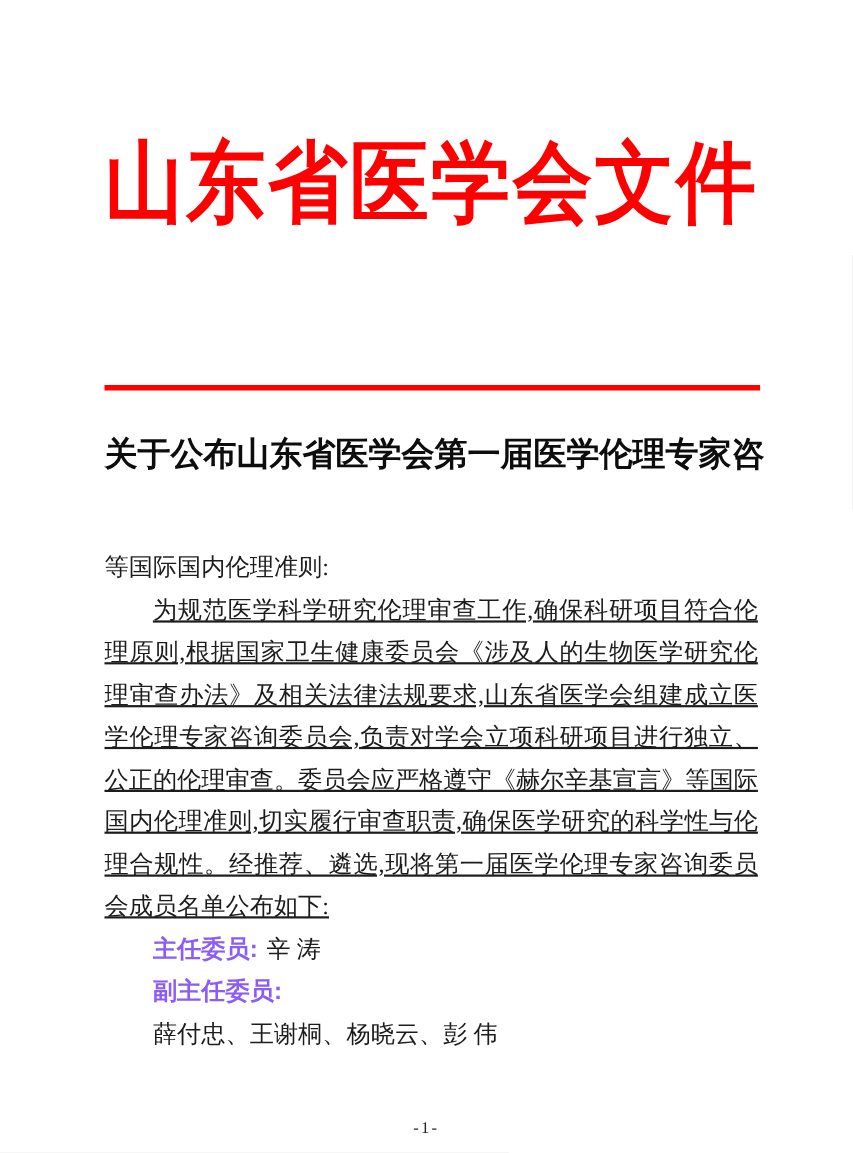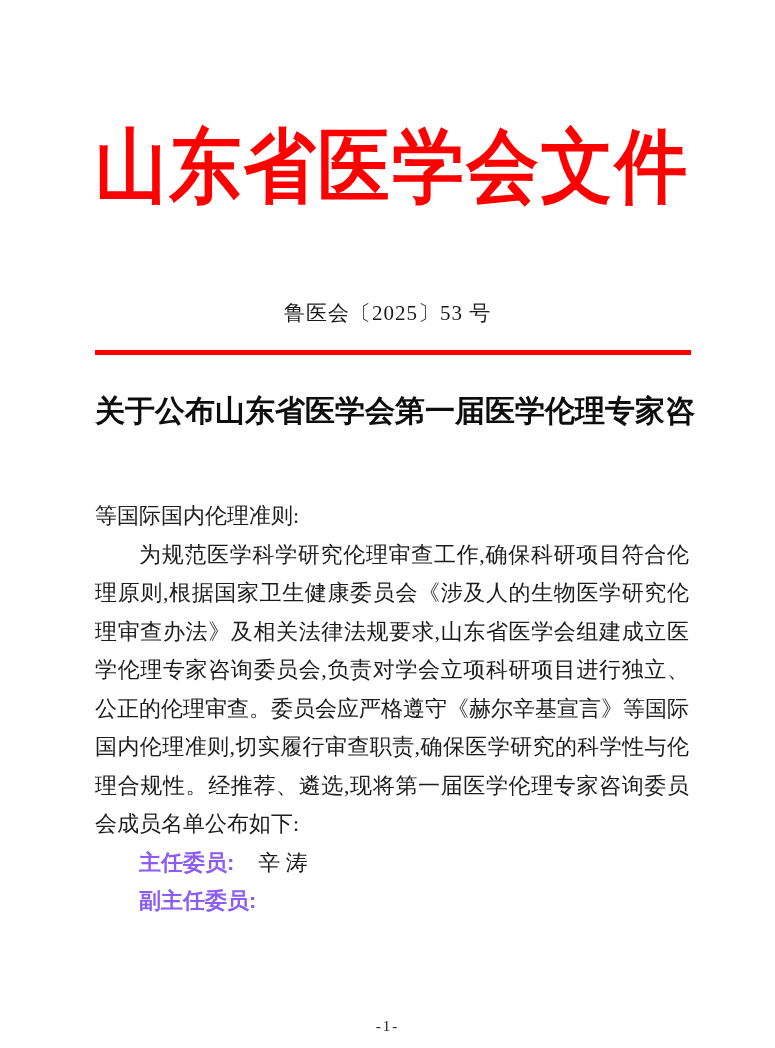--- a/index.html
+++ b/index.html
@@ -50,21 +50,21 @@
     height: 5px;
     background: #ff0000;
   }
 
   .notice-title {
     position: absolute;
     left: 95px;
     top: 391px;
     width: 594px;
     text-align: center;
-    font-family: Liberation Mono, monospace;
+    font-family: Liberation Sans, sans-serif;
     font-weight: bold;
     font-size: 30px;
     line-height: 45px;
     color: #0d0d0d;
   }
   .notice-title .title-line { white-space: nowrap; }
 
   .body-block {
     position: absolute;
     left: 95px;
@@ -72,28 +72,29 @@
     width: 594px;
     font-size: 22px;
     line-height: 38.5px;
     color: #1c1c1c;
   }
   .salutation { text-align: left; }
   .paragraph {
     text-indent: 2em;
     text-align: justify;
     text-justify: inter-character;
+    text-decoration: underline;
   }
   .member-line { text-indent: 2em; white-space: nowrap; }
   .member-label {
     font-family: "Liberation Sans", "DejaVu Sans", sans-serif;
     font-weight: bold;
     color: #8b5cf6;
   }
-  .member-names { margin-left: 24px; }
+  .member-names { margin-left: 8px; }
   .member-names-plain { }
 
   .page-number {
     position: absolute;
     left: 0;
     bottom: 13px;
     width: 100%;
     text-align: center;
     font-size: 15px;
     letter-spacing: 2px;
@@ -109,38 +110,40 @@
       <span>山</span>
       <span>东</span>
       <span>省</span>
       <span>医</span>
       <span>学</span>
       <span>会</span>
       <span>文</span>
       <span>件</span>
     </div>
 
-  <div class="doc-number">鲁医会〔2025〕53 号</div>
 
   <div class="red-line"></div>
 
   <div class="notice-title">
     <div class="title-line">关于公布山东省医学会第一届医学伦理专家咨</div>
   </div>
 
   <div class="body-block">
     <div class="salutation">等国际国内伦理准则:</div>
 
     <div class="paragraph">为规范医学科学研究伦理审查工作,确保科研项目符合伦理原则,根据国家卫生健康委员会《涉及人的生物医学研究伦理审查办法》及相关法律法规要求,山东省医学会组建成立医学伦理专家咨询委员会,负责对学会立项科研项目进行独立、公正的伦理审查。委员会应严格遵守《赫尔辛基宣言》等国际国内伦理准则,切实履行审查职责,确保医学研究的科学性与伦理合规性。经推荐、遴选,现将第一届医学伦理专家咨询委员会成员名单公布如下:</div>
 
     <div class="member-line">
       <span class="member-label">主任委员:</span><span class="member-names">辛 涛</span>
     </div>
 
     <div class="member-line">
       <span class="member-label">副主任委员:</span>
     </div>
 
+    <div class="member-line">
+      <span class="member-names-plain">薛付忠、王谢桐、杨晓云、彭 伟</span>
+    </div>
   </div>
 
   <div class="page-number">-1-</div>
 
 </div>
 
 </body></html>

